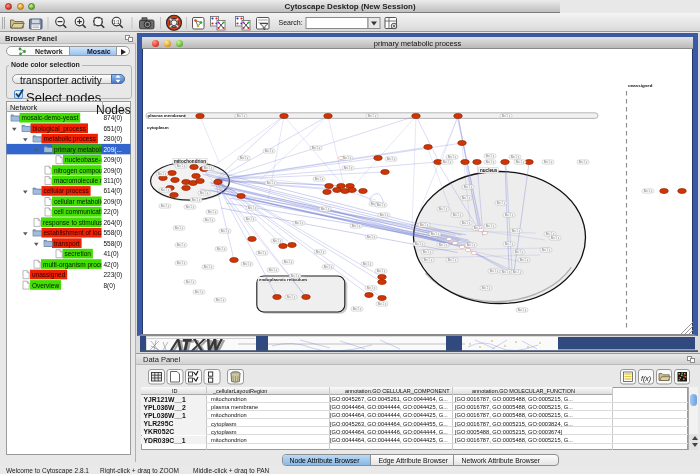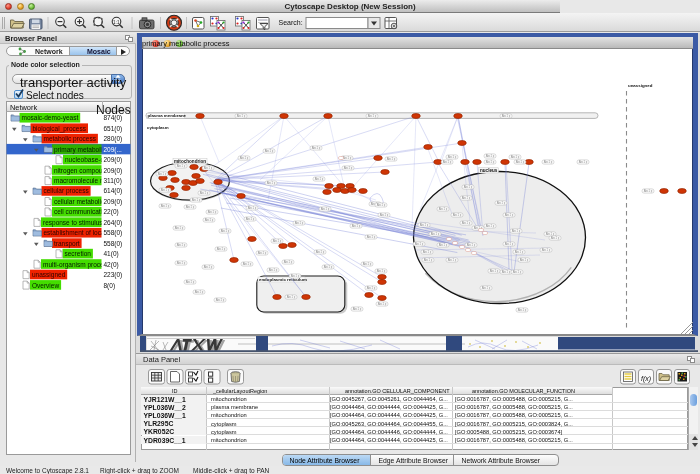--- a/index.html
+++ b/index.html
@@ -122,27 +122,27 @@
 
   <div class="abs" style="left:6px;top:32px;width:126px;height:34px;border:1px solid #b5b5b5;border-radius:3px"></div>
   <div class="abs" style="left:9px;top:28px;background:#e8e8e8;padding:0 2px;font-size:7px;font-weight:bold;color:#222">Node color selection</div>
 
   <div class="abs" style="left:12px;top:40.5px;width:113px;height:10.5px;background:linear-gradient(#ffffff,#e2e2e2);border:1px solid #9a9a9a;border-radius:5px"></div>
   <div class="abs" style="left:111px;top:40.5px;width:14px;height:10.5px;background:linear-gradient(#8fb9ea,#4679c6);border:1px solid #4a6fa5;border-radius:0 5px 5px 0"></div>
   <svg class="abs" style="left:113px;top:41px" width="10" height="10" viewBox="0 0 10 10">
       <path d="M5,0.8 l2.6,3 h-5.2 z" fill="#fff"></path>
       <path d="M5,8.8 l-2.6,-3 h5.2 z" fill="#fff"></path>
     </svg>
-  <div class="abs" style="left:20px;top:42px;font-size:13px;color:#111">transporter activity</div>
+  <div class="abs" style="left:20px;top:42px;font-size:10px;color:#111">transporter activity</div>
 
   <div class="abs" style="left:13.5px;top:56.5px;width:9px;height:9px;background:linear-gradient(#e8f2fc,#b9d8f2);border:1.2px solid #4d8ed0;border-radius:2px"></div>
   <svg class="abs" style="left:14px;top:54.5px" width="11" height="11" viewBox="0 0 11 11">
       <path d="M2,5.5 l2.5,3 L9,1.5" stroke="#1a3a5c" stroke-width="1.8" fill="none"></path>
     </svg>
-  <div class="abs" style="left:26px;top:57px;font-size:10px;color:#111">Select nodes</div>
+  <div class="abs" style="left:26px;top:57px;font-size:13px;color:#111">Select nodes</div>
 
   <div class="abs" style="left:6px;top:68px;width:125px;height:354px;background:#fff;border:1px solid #9a9a9a"></div>
   <div class="abs" style="left:6px;top:68px;width:125px;height:11px;background:linear-gradient(#fbfbfb,#dcdcdc);border:1px solid #9a9a9a;border-bottom:1px solid #a8a8a8"></div>
   <div class="abs" style="left:10px;top:69.5px;font-size:7.4px;color:#111">Network</div>
   <div class="abs" style="left:96px;top:69.5px;font-size:12px;color:#111">Nodes</div>
   <div class="abs" style="left:101.5px;top:68px;width:1px;height:11px;background:#b0b0b0"></div>
 </div>
 <svg class="abs" style="left:0;top:33px" width="136" height="429" viewBox="0 33 136 429" font-family="Liberation Sans, sans-serif">
 <defs>
       <clipPath id="treeclip">
@@ -287,21 +287,21 @@
       <line x1="147" y1="338.5" x2="255" y2="338.5"></line>
     </g>
 <rect x="140" y="350.2" width="558" height="1.8" fill="#47556e"></rect>
 </svg>
 
 <div class="abs" style="left:137px;top:33px;width:561px;height:303px;border-left:5px solid #3b5aa5;border-right:5px solid #3b5aa5;border-top:4px solid #3b5aa5;border-bottom:2px solid #8a8a8a;box-shadow:inset 1px 1px 0 #24386b, inset -1px 1px 0 #24386b;background:#fff">
   <div class="abs" style="left:0;top:0;width:551px;height:12px;background:linear-gradient(#e3e3e3,#b9b9b9);border-bottom:1px solid #8a8a8a">
     <div class="abs" style="left:10px;top:2.5px;width:7px;height:7px;border-radius:50%;background:radial-gradient(circle at 35% 30%,#ff9a8a,#e3402e 60%,#a32012)"></div>
     <div class="abs" style="left:22px;top:2.5px;width:7px;height:7px;border-radius:50%;background:radial-gradient(circle at 35% 30%,#ffe9a8,#e8a427 60%,#ad7210)"></div>
     <div class="abs" style="left:34px;top:2.5px;width:7px;height:7px;border-radius:50%;background:radial-gradient(circle at 35% 30%,#c8f0a0,#6fc03a 60%,#3f7d1a)"></div>
-    <div class="abs" style="left:0;top:2px;width:551px;text-align:left;font-size:7.5px;color:#111">primary metabolic process</div>
+    <div class="abs" style="left:0;top:2px;width:551px;text-align:center;font-size:7.5px;color:#111">primary metabolic process</div>
   </div>
 </div>
 <svg style="position:absolute;left:142px;top:49px" width="552" height="287" viewBox="142 49 552 287" font-family="Liberation Sans, sans-serif">
 <rect x="146" y="112.8" width="452" height="5.6" rx="2.8" fill="#f1f1f1" stroke="#999" stroke-width="0.7"></rect>
     <rect x="146.5" y="113.2" width="38" height="5" fill="#fdfdfd" stroke="#bbb" stroke-width="0.4"></rect>
     <text x="147.5" y="117.3" font-size="4.4" font-weight="bold" fill="#111">plasma membrane</text>
     <text x="147" y="128.5" font-size="4.4" font-weight="bold" fill="#111">cytoplasm</text>
     <ellipse cx="190" cy="181" rx="39.5" ry="19" fill="#f2f2f2" stroke="#1a1a1a" stroke-width="1.2"></ellipse>
     <path d="M 155 190 A 39.5 19 0 0 0 226.5 187" fill="none" stroke="rgba(0,0,0,0.25)" stroke-width="1.2" transform="translate(1,1.1)"></path>
     <rect x="173" y="158.7" width="34" height="5.2" fill="#fdfdfd" stroke="#bbb" stroke-width="0.4"></rect>

